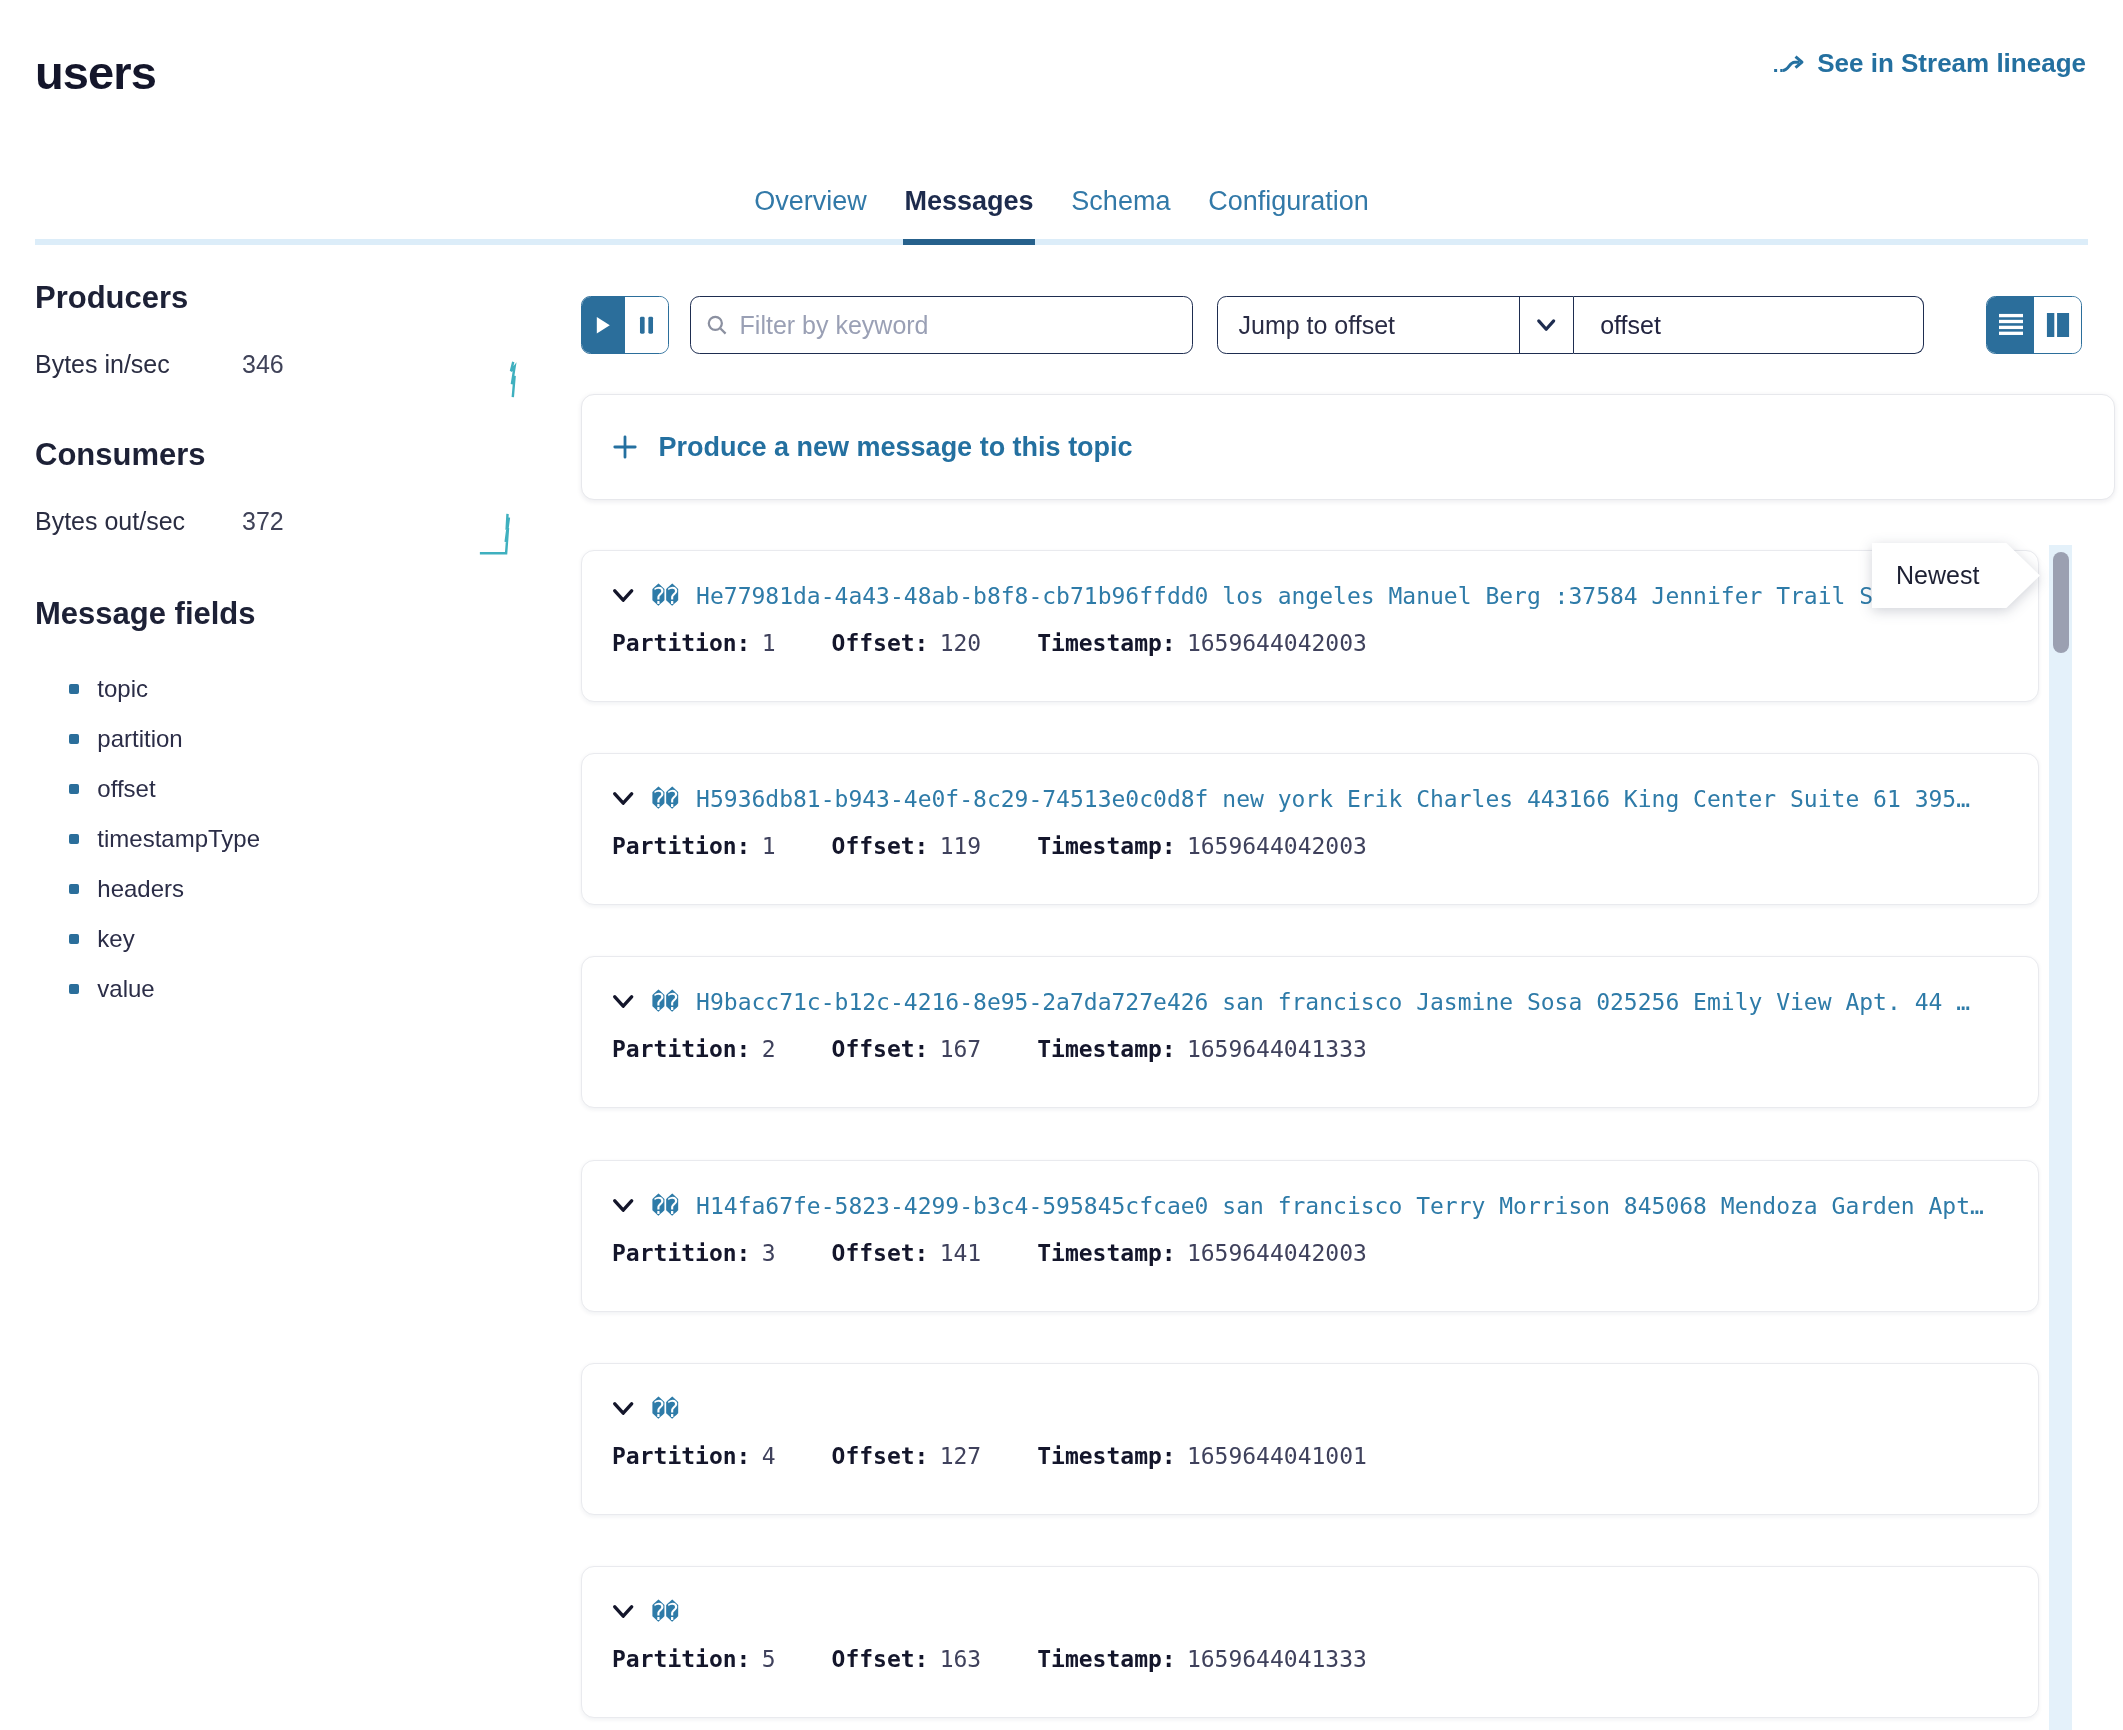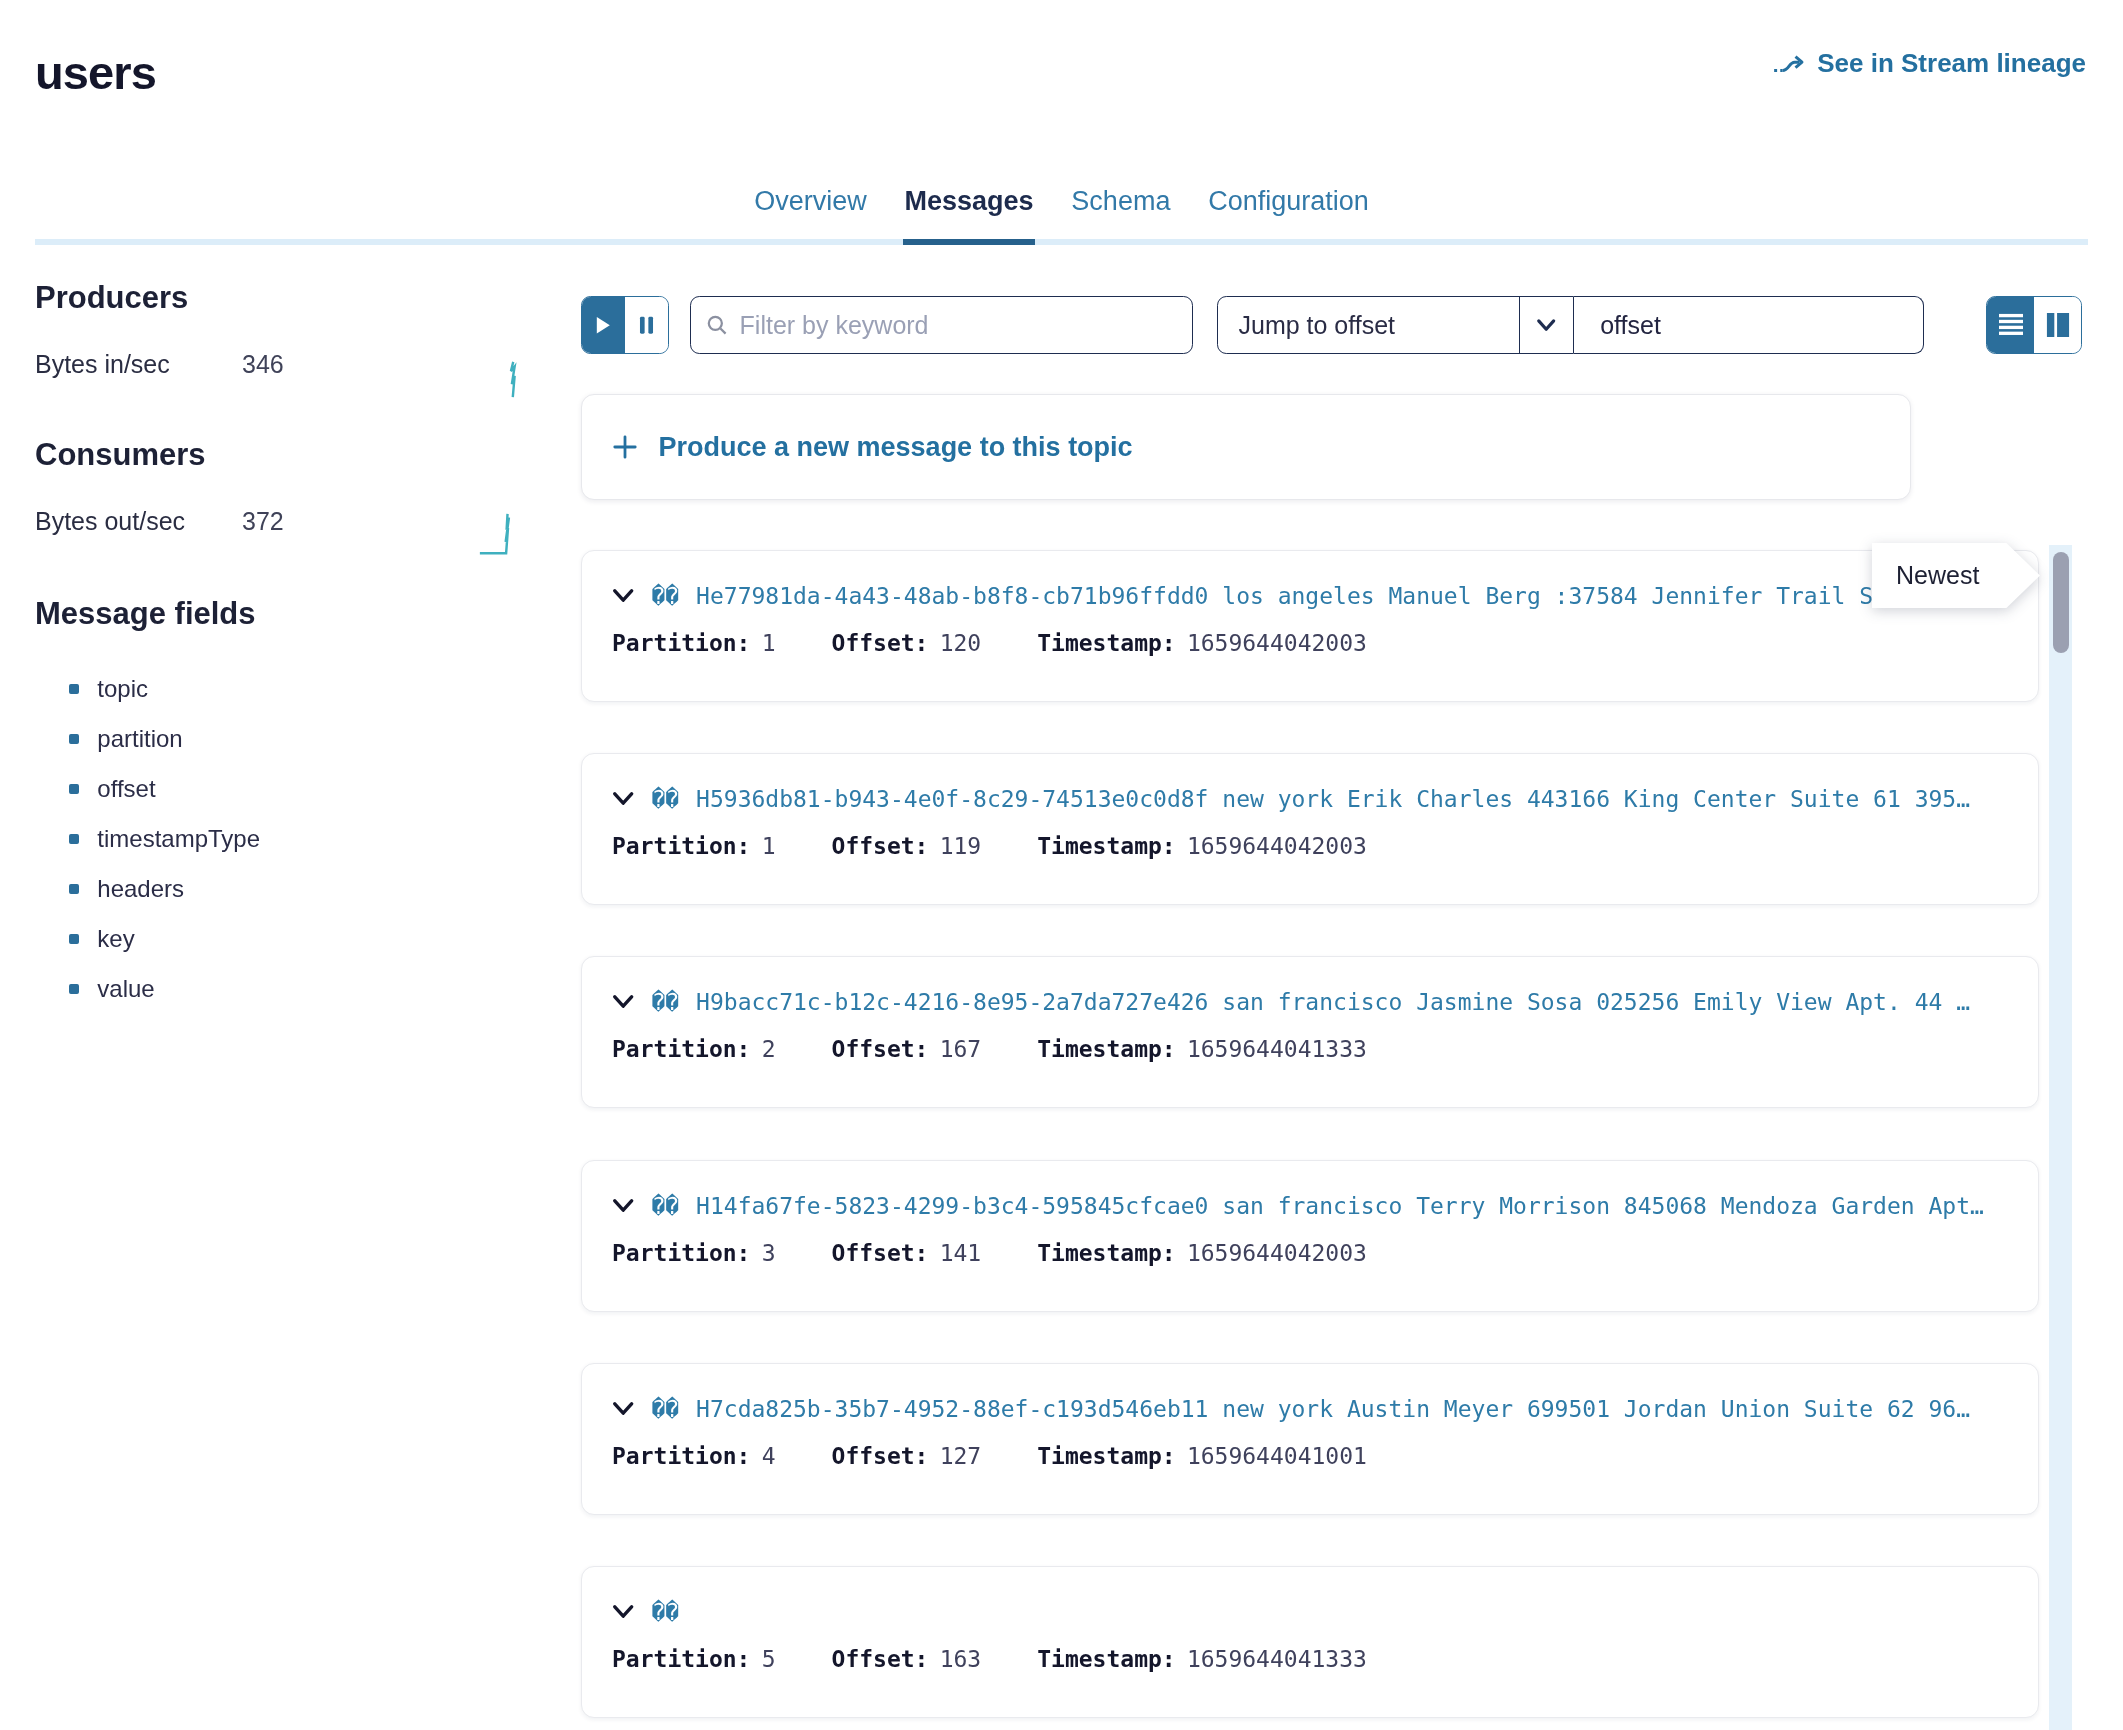--- a/index.html
+++ b/index.html
@@ -51,21 +51,21 @@
   .offset-box { position:absolute; left:993px; width:350px; height:58px; border:1.9px solid #1e2d50; border-radius:0 9.3px 9.3px 0;
                 border-left:none; display:flex; align-items:center; padding:0 15px; gap:11.2px; background:#fff; }
   .offset-input { border:none; outline:none; font-size:25px; flex:1; color:#232541;
                   font-family:"Liberation Sans", sans-serif; }
   .view-toggle { position:absolute; left:1405px; width:96px; height:58px; border:1.9px solid #2b6e9b; border-radius:9.3px;
                  display:flex; overflow:hidden; }
   .vt-seg { flex:1; display:flex; align-items:center; justify-content:center; cursor:pointer; background:#fff; }
   .vt-seg.active { background:#2b6e9b; }
 
   
-  .produce-card { position:absolute; left:581px; top:394px; width:1330px; height:106px; background:#fff;
+  .produce-card { position:absolute; left:581px; top:394px; width:1534px; height:106px; background:#fff;
                   border:0.9px solid #e7e8ec; border-radius:13px; box-shadow:0 1.9px 5.6px rgba(20,30,60,.08);
                   display:flex; align-items:center; padding:0 30px; gap:20.5px; cursor:pointer; }
   .produce-label { color:#2470a0; font-size:27px; font-weight:700; }
 
   
   .msg-card { position:absolute; left:581px; width:1458px; height:152px; background:#fff;
               border:0.9px solid #e9eaee; border-radius:13px; box-shadow:0 1.9px 4.7px rgba(20,30,60,.06);
               padding:28px 30px 0 30px; overflow:hidden; }
   .msg-line1 { display:flex; align-items:center; gap:17px; height:34px; white-space:nowrap; overflow:hidden; }
   .msg-key { font-size:23px; color:#2e7ba8; white-space:pre; overflow:hidden; }
@@ -293,21 +293,20 @@
 </div>
 
 <div class="msg-card" style="top:1363px;">
   <div class="msg-line1">
     <span class="chev-btn">
       <svg width="22.4" height="14" viewBox="0 0 24 15">
           <path d="M3 2 L12 12 L21 2" stroke="#14162b" stroke-width="3.6" fill="none" stroke-linecap="round" stroke-linejoin="round"></path>
         </svg>
     </span>
     <span class="msg-glyphs mono">��</span>
-    <span class="msg-key mono">H7cda825b-35b7-4952-88ef-c193d546eb11 new york Austin Meyer 699501 Jordan Union Suite 62 96…</span>
   </div>
   <div class="msg-line2 mono">
     <span class="kv"><b>Partition:</b><span>4</span></span>
     <span class="kv"><b>Offset:</b><span>127</span></span>
     <span class="kv"><b>Timestamp:</b><span>1659644041001</span></span>
   </div>
 </div>
 
 <div class="msg-card" style="top:1566px;">
   <div class="msg-line1">

